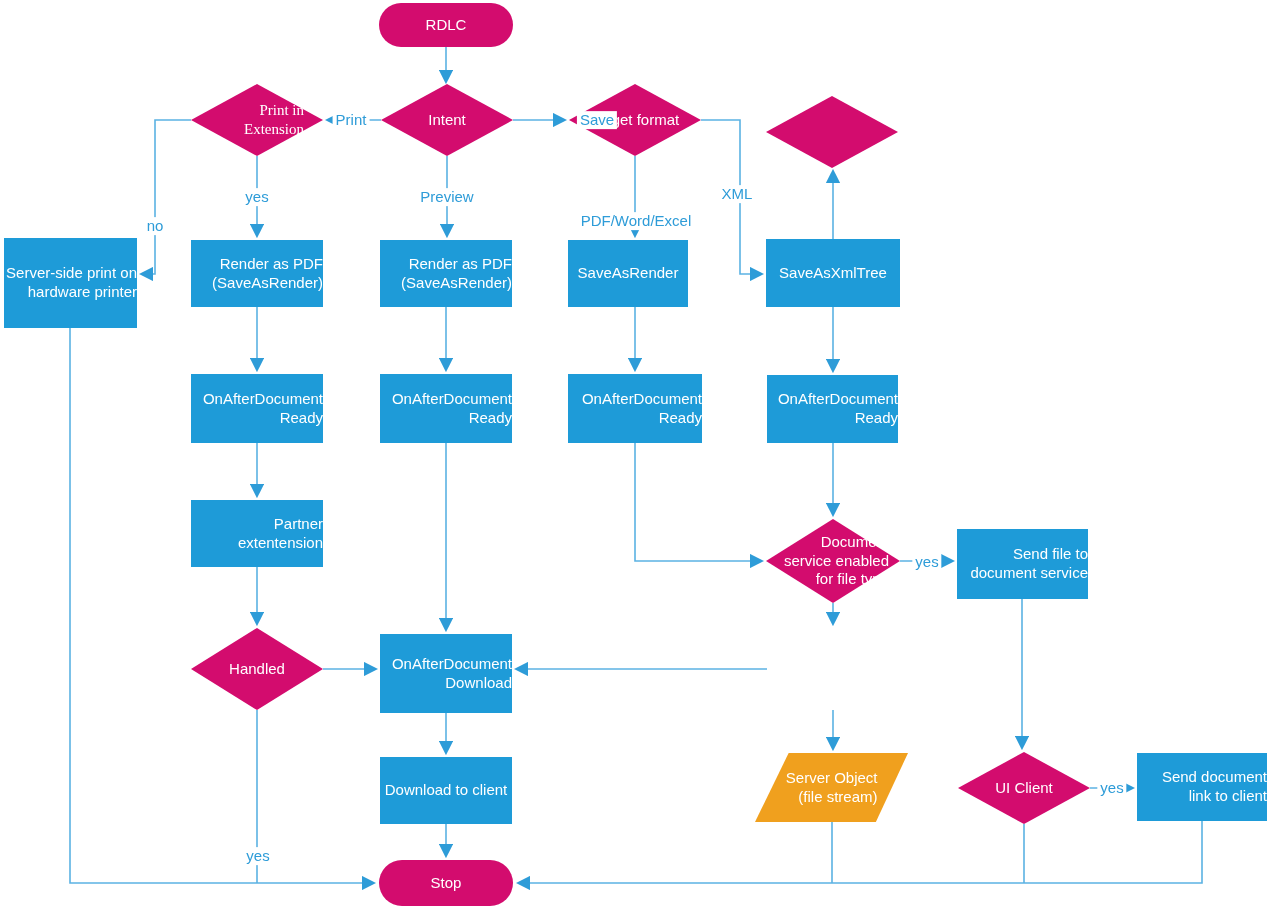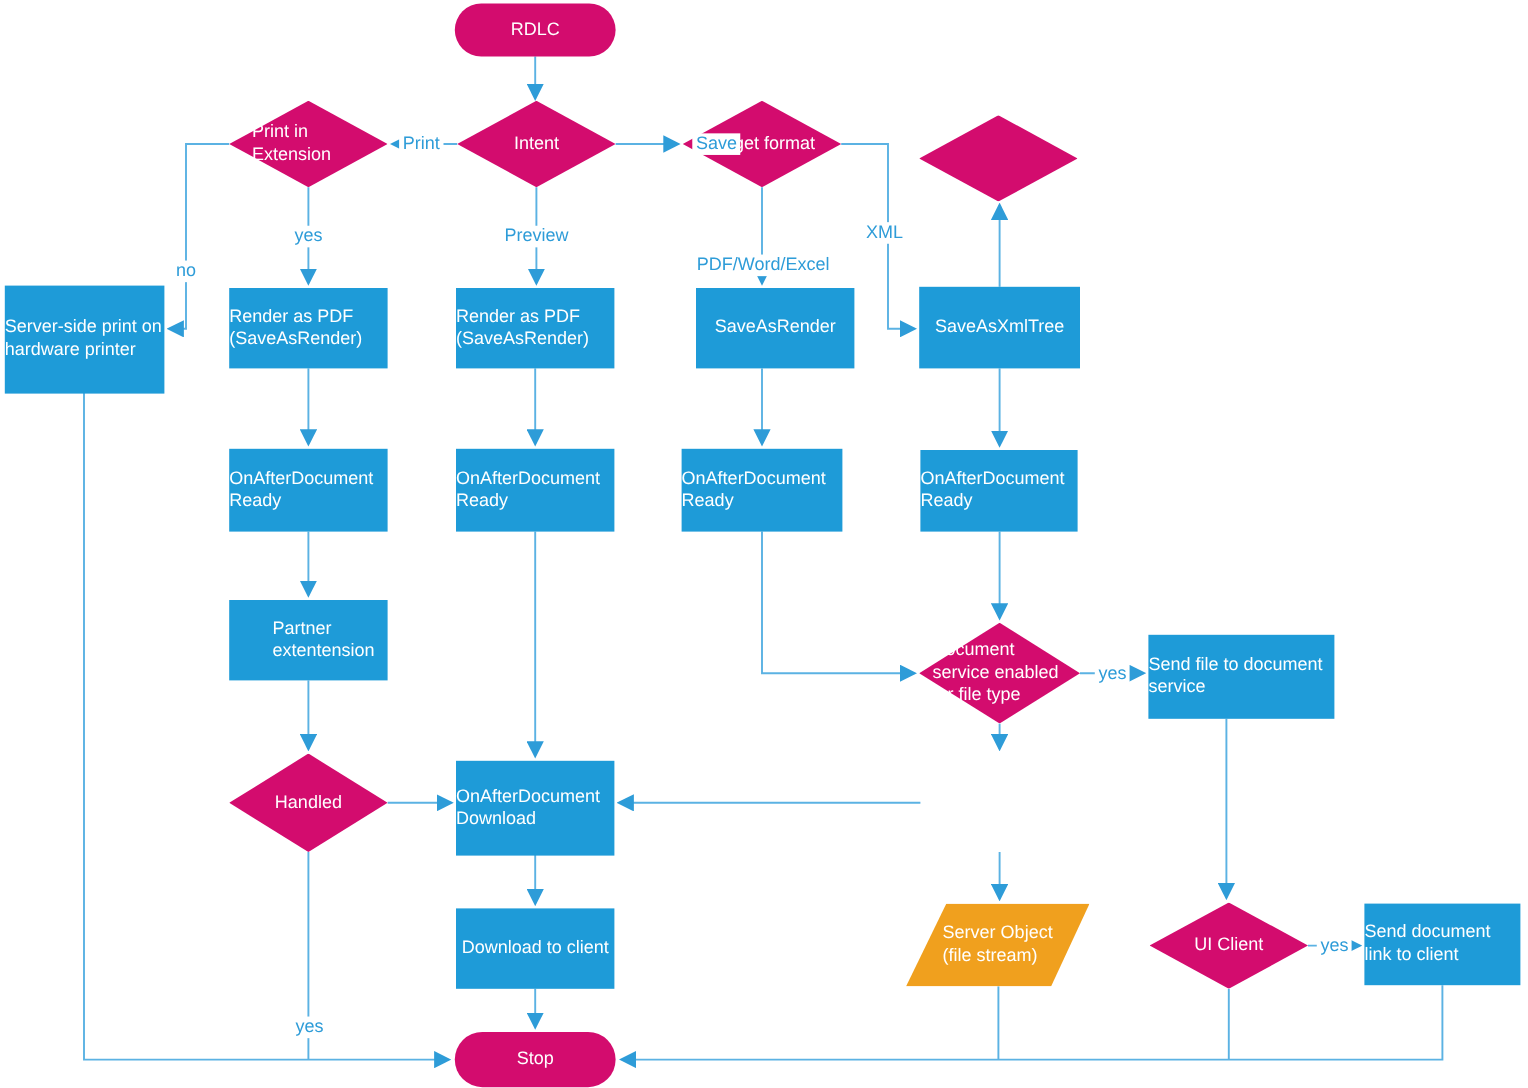--- a/index.html
+++ b/index.html
@@ -14,21 +14,21 @@
   }
   html,body{margin:0;padding:0;background:#fff;}
   .canvas{
     position:relative;width:1273px;height:907px;background:#fff;
     font-family:"Liberation Sans", sans-serif;overflow:hidden;
   }
   .wires{position:absolute;left:0;top:0;width:1273px;height:907px;}
   .wires path{fill:none;stroke:var(--connector);stroke-width:1.6px;}
   #arrhead path{fill:var(--connector-arrow);stroke:none;}
   .node{position:absolute;display:flex;align-items:center;justify-content:center;
-    text-align:left;color:var(--node-text);font-size:15px;line-height:1.25;}
+    text-align:right;color:var(--node-text);font-size:15px;line-height:1.25;}
   .box{background:var(--process-fill);}
   .pill{background:var(--terminator-fill);border-radius:23px;font-size:15px;}
   .shape-bg{position:absolute;left:0;top:0;right:0;bottom:0;}
   .diamond .shape-bg{background:var(--decision-fill);
     clip-path:polygon(50% 0%,100% 50%,50% 100%,0% 50%);}
   .para .shape-bg{background:var(--data-fill);
     clip-path:polygon(22% 0%,100% 0%,79% 100%,0% 100%);}
   .node-label{position:relative;z-index:1;line-height:1.25;}
   .elabel{position:absolute;transform:translate(-50%,-50%);background:#fff;
     color:var(--edge-label-text);font-size:15px;line-height:1.05;
@@ -85,21 +85,21 @@
   <div class="node pill" style="left:379px;top:860px;width:134px;height:46px;">
     <span class="node-label">Stop</span>
   </div>
 
   <div class="node diamond" style="left:381px;top:84px;width:132px;height:72px;">
     <div class="shape-bg"></div>
     <span class="node-label">Intent</span>
   </div>
   <div class="node diamond" style="left:191px;top:84px;width:132px;height:72px;">
     <div class="shape-bg"></div>
-    <span class="node-label" style="max-width:94px;">Print in Extension</span>
+    <span class="node-label" style="max-width:94px;font-family:Liberation Serif, serif;">Print in Extension</span>
   </div>
   <div class="node diamond" style="left:569px;top:84px;width:132px;height:72px;">
     <div class="shape-bg"></div>
     <span class="node-label">Target format</span>
   </div>
   <div class="node diamond" style="left:766px;top:96px;width:132px;height:72px;">
     <div class="shape-bg"></div>
     <span class="node-label"></span>
   </div>
   <div class="node diamond" style="left:766px;top:519px;width:134px;height:84px;">
@@ -117,21 +117,21 @@
 
   <div class="node box" style="left:4px;top:238px;width:133px;height:90px;">
     <span class="node-label">Server-side print on hardware printer</span>
   </div>
   <div class="node box" style="left:191px;top:240px;width:132px;height:67px;">
     <span class="node-label">Render as PDF (SaveAsRender)</span>
   </div>
   <div class="node box" style="left:380px;top:240px;width:132px;height:67px;">
     <span class="node-label">Render as PDF (SaveAsRender)</span>
   </div>
-  <div class="node box" style="left:580px;top:240px;width:132px;height:67px;">
+  <div class="node box" style="left:568px;top:240px;width:120px;height:67px;">
     <span class="node-label">SaveAsRender</span>
   </div>
   <div class="node box" style="left:766px;top:239px;width:134px;height:68px;">
     <span class="node-label">SaveAsXmlTree</span>
   </div>
   <div class="node box" style="left:191px;top:374px;width:132px;height:69px;">
     <span class="node-label">OnAfterDocument Ready</span>
   </div>
   <div class="node box" style="left:380px;top:374px;width:132px;height:69px;">
     <span class="node-label">OnAfterDocument Ready</span>
@@ -144,21 +144,21 @@
   </div>
   <div class="node box" style="left:191px;top:500px;width:132px;height:67px;">
     <span class="node-label" style="max-width:100px;margin-left:36px;">Partner extentension</span>
   </div>
   <div class="node box" style="left:380px;top:634px;width:132px;height:79px;">
     <span class="node-label">OnAfterDocument Download</span>
   </div>
   <div class="node box" style="left:380px;top:757px;width:132px;height:67px;">
     <span class="node-label">Download to client</span>
   </div>
-  <div class="node box" style="left:957px;top:529px;width:155px;height:70px;">
+  <div class="node box" style="left:957px;top:529px;width:131px;height:70px;">
     <span class="node-label">Send file to document service</span>
   </div>
   <div class="node box" style="left:1137px;top:753px;width:130px;height:68px;">
     <span class="node-label">Send document link to client</span>
   </div>
 
   <div class="node para" style="left:755px;top:753px;width:153px;height:69px;">
     <div class="shape-bg"></div>
     <span class="node-label" style="max-width:92px;">Server Object (file stream)</span>
   </div>

